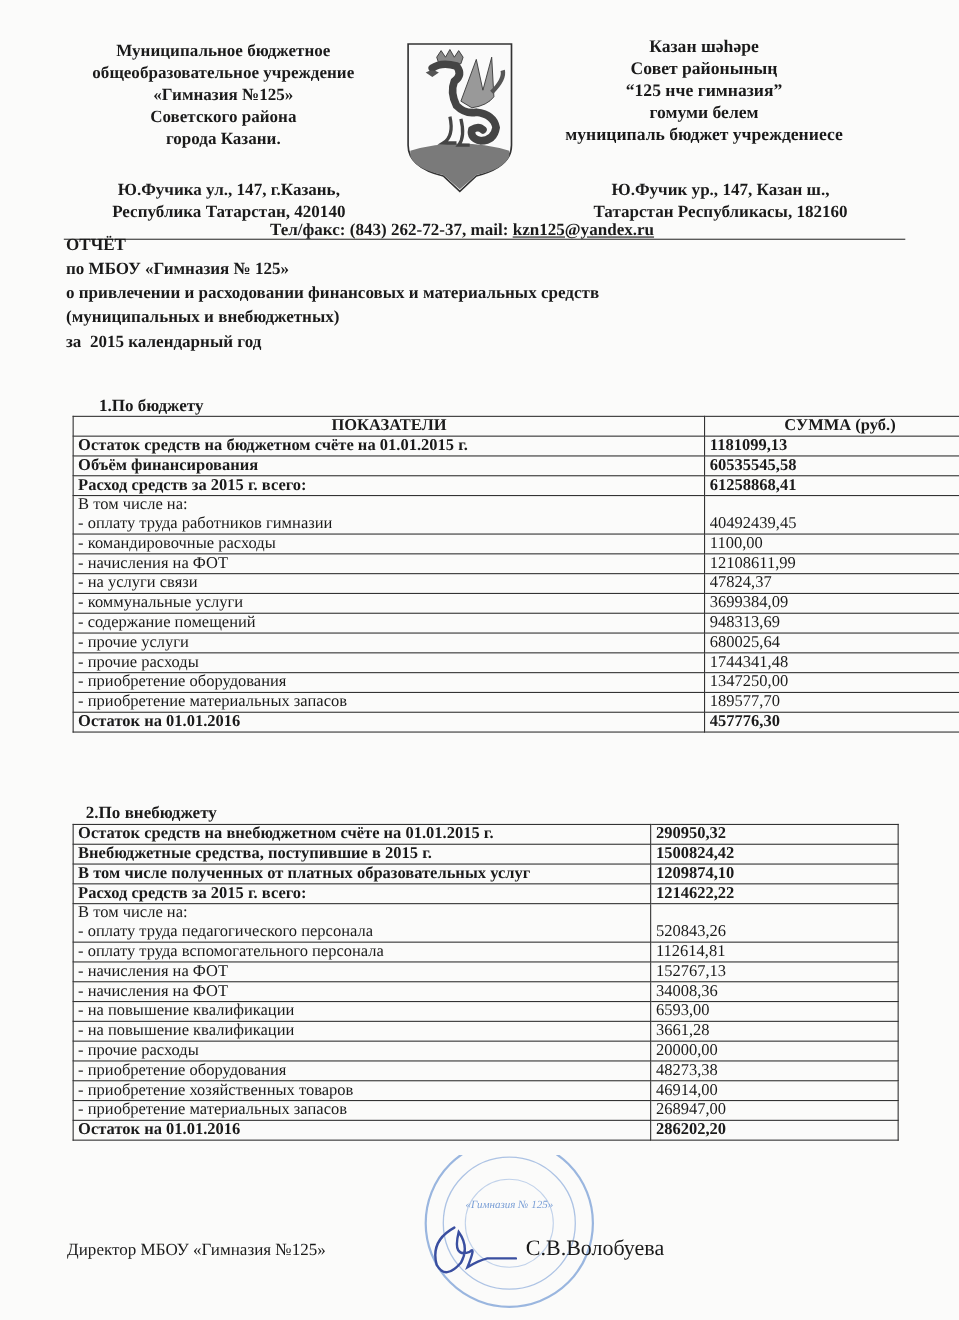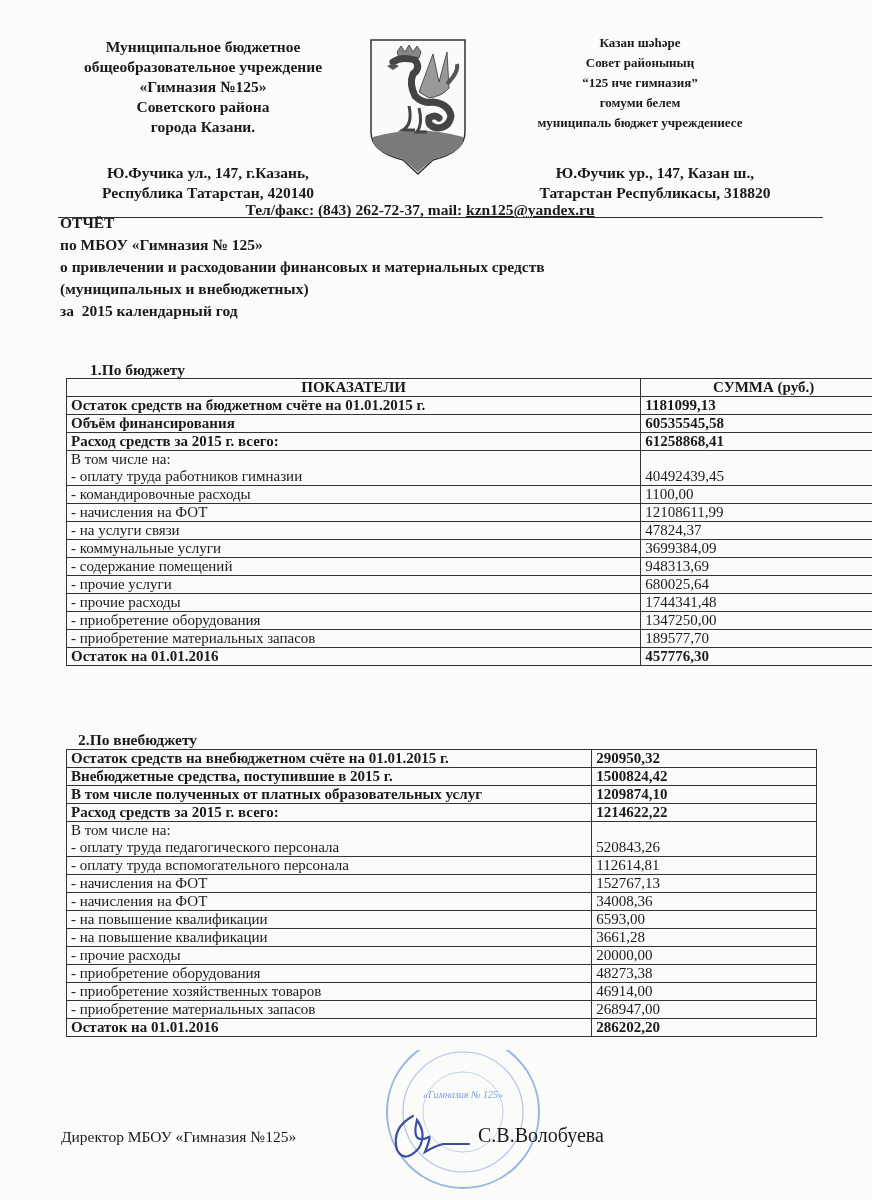--- a/index.html
+++ b/index.html
@@ -2,21 +2,21 @@
 <html><head>
 <meta charset="utf-8">
 <style>
   html, body { margin: 0; padding: 0; }
   body {
     width: 872px; height: 1200px; background: #fbfbfa; position: relative; overflow: hidden;
     font-family: "Liberation Serif", "DejaVu Serif", serif; color: #1a1a1a;
   }
   .abs { position: absolute; }
   .hdr-left { left: 58px; top: 37px; width: 290px; text-align: center; font-weight: bold; font-size: 15.5px; line-height: 20px; }
-  .hdr-right { left: 490px; top: 33px; width: 300px; text-align: center; font-weight: bold; font-size: 13px; line-height: 20px; }
+  .hdr-right { left: 490px; top: 33px; width: 300px; text-align: center; font-weight: bold; font-size: 16px; line-height: 20px; }
   .addr-left { left: 58px; top: 163px; width: 300px; text-align: center; font-weight: bold; font-size: 15.5px; line-height: 20px; }
   .addr-right { left: 505px; top: 163px; width: 300px; text-align: center; font-weight: bold; font-size: 15.5px; line-height: 20px; }
   .contact { left: 0; top: 200px; width: 840px; text-align: center; font-weight: bold; font-size: 15.5px; line-height: 20px; }
   .contact .email { text-decoration: underline; }
   .rule { left: 58px; top: 217px; width: 765px; height: 0; border-top: 1.5px solid #333; }
   .logo { left: 363px; top: 32px; width: 110px; height: 145px; }
   .title-block { left: 60px; top: 212px; width: 752px; text-align: left; font-weight: bold; font-size: 15.5px; line-height: 22px; }
   .section-title { font-weight: bold; font-size: 15.5px; }
   .sec1 { left: 90px; top: 361px; }
   .sec2 { left: 78px; top: 731px; }
@@ -64,21 +64,21 @@
   <div>гомуми белем</div>
   <div>муниципаль бюджет учреждениесе</div>
 </div>
 
 <div class="abs addr-left">
   <div>Ю.Фучика ул., 147, г.Казань,</div>
   <div>Республика Татарстан, 420140</div>
 </div>
 <div class="abs addr-right">
   <div>Ю.Фучик ур., 147, Казан ш.,</div>
-  <div>Татарстан Республикасы, 318820</div>
+  <div>Татарстан Республикасы, 182160</div>
 </div>
 
 <div class="abs contact">
   <span>Тел/факс: (843) 262-72-37, mail: </span><span class="email">kzn125@yandex.ru</span>
 </div>
 <div class="abs rule"></div>
 
 <div class="abs title-block">
   <div>ОТЧЁТ</div>
   <div>по МБОУ «Гимназия № 125»</div>

